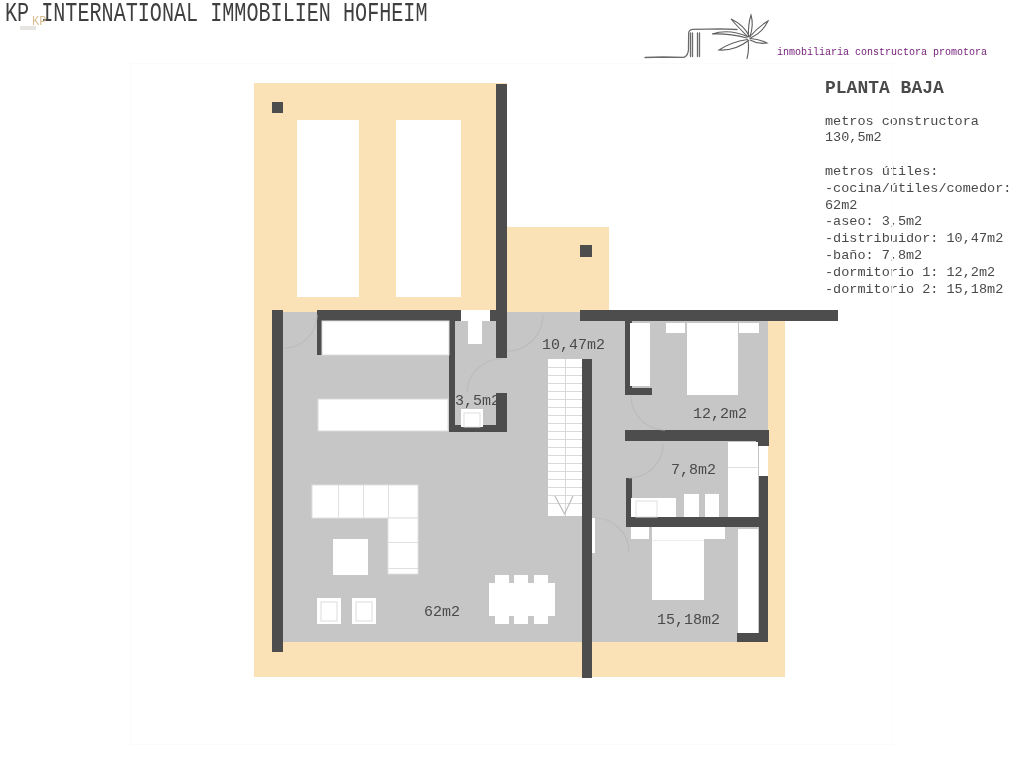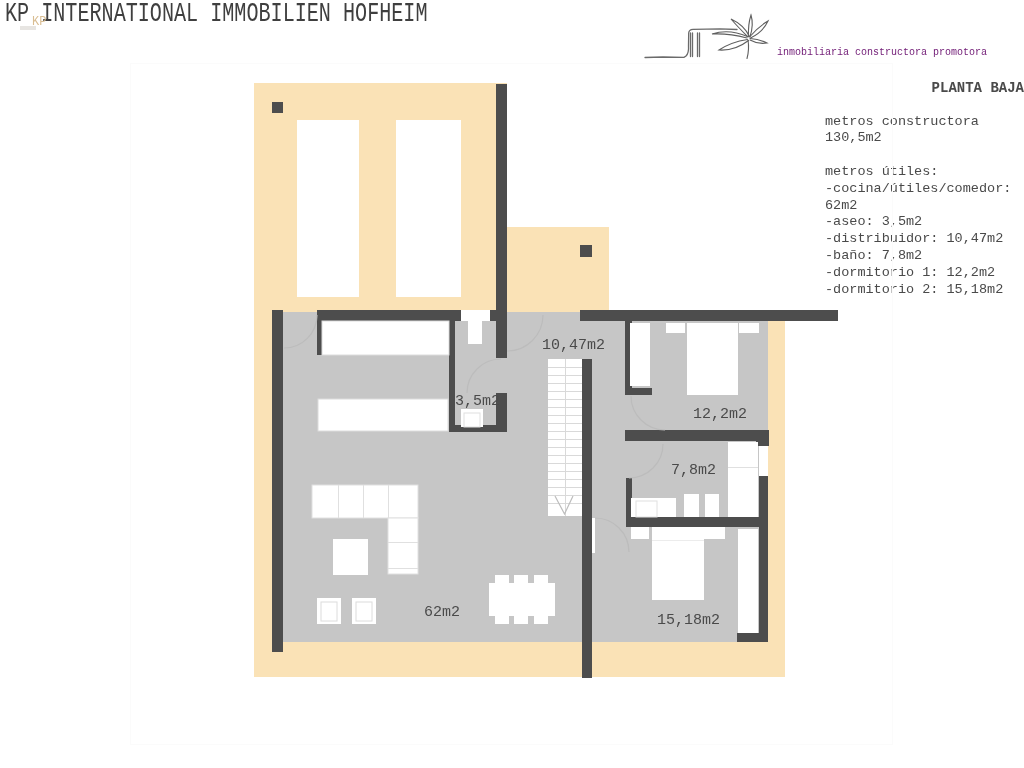--- a/index.html
+++ b/index.html
@@ -7,21 +7,21 @@
         font-family:Liberation Mono, monospace;}
   svg{position:absolute;left:0;top:0;}
   .hdr{position:absolute;left:5px;top:-1px;font-size:27px;color:#3f3f3f;
        transform:scaleX(0.745);transform-origin:0 0;white-space:nowrap;}
   .wm1{position:absolute;left:20px;top:26px;width:16px;height:4px;background:#e7e5e2;}
   .wm2{position:absolute;left:32px;top:19px;font-size:12px;color:#d9bd92;line-height:7px;}
   .logo-txt{position:absolute;left:758px;top:25px;font-size:27.5px;color:#4a4a4a;white-space:nowrap;}
   .logo-txt b{font-weight:bold;color:#3c3c3c;}
   .logo-sub{position:absolute;left:777px;top:47px;font-size:10px;color:#701a75;white-space:nowrap;}
   .rblock{position:absolute;left:825px;top:80px;font-size:13.5px;color:#4a4a4a;line-height:16.8px;}
-  .rblock .t{font-weight:bold;font-size:14px;text-align:right;}
+  .rblock .t{font-weight:bold;font-size:18px;}
 </style>
 </head>
 <body>
 <div id="page">
 
   <div class="hdr">KP INTERNATIONAL IMMOBILIEN HOFHEIM</div>
 
   <div class="wm1"></div>
 
   <div class="wm2">KP</div>

